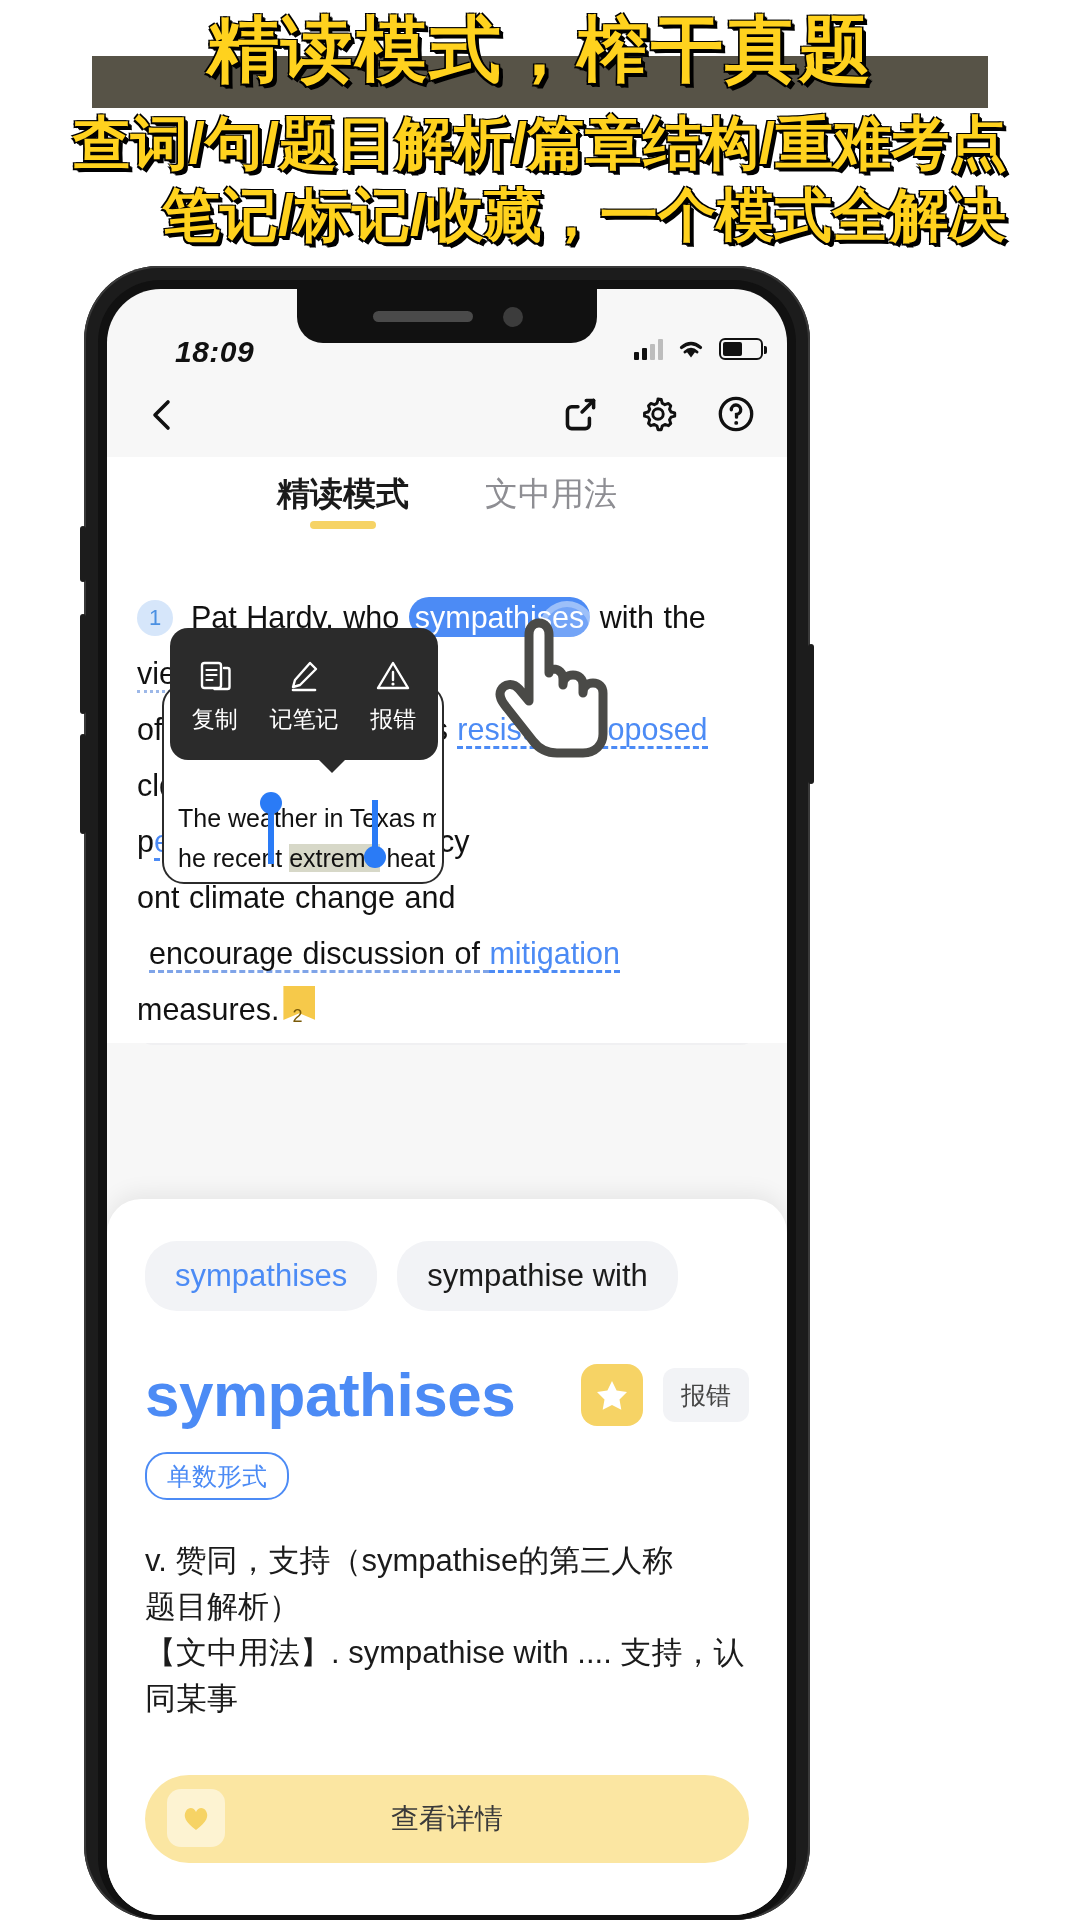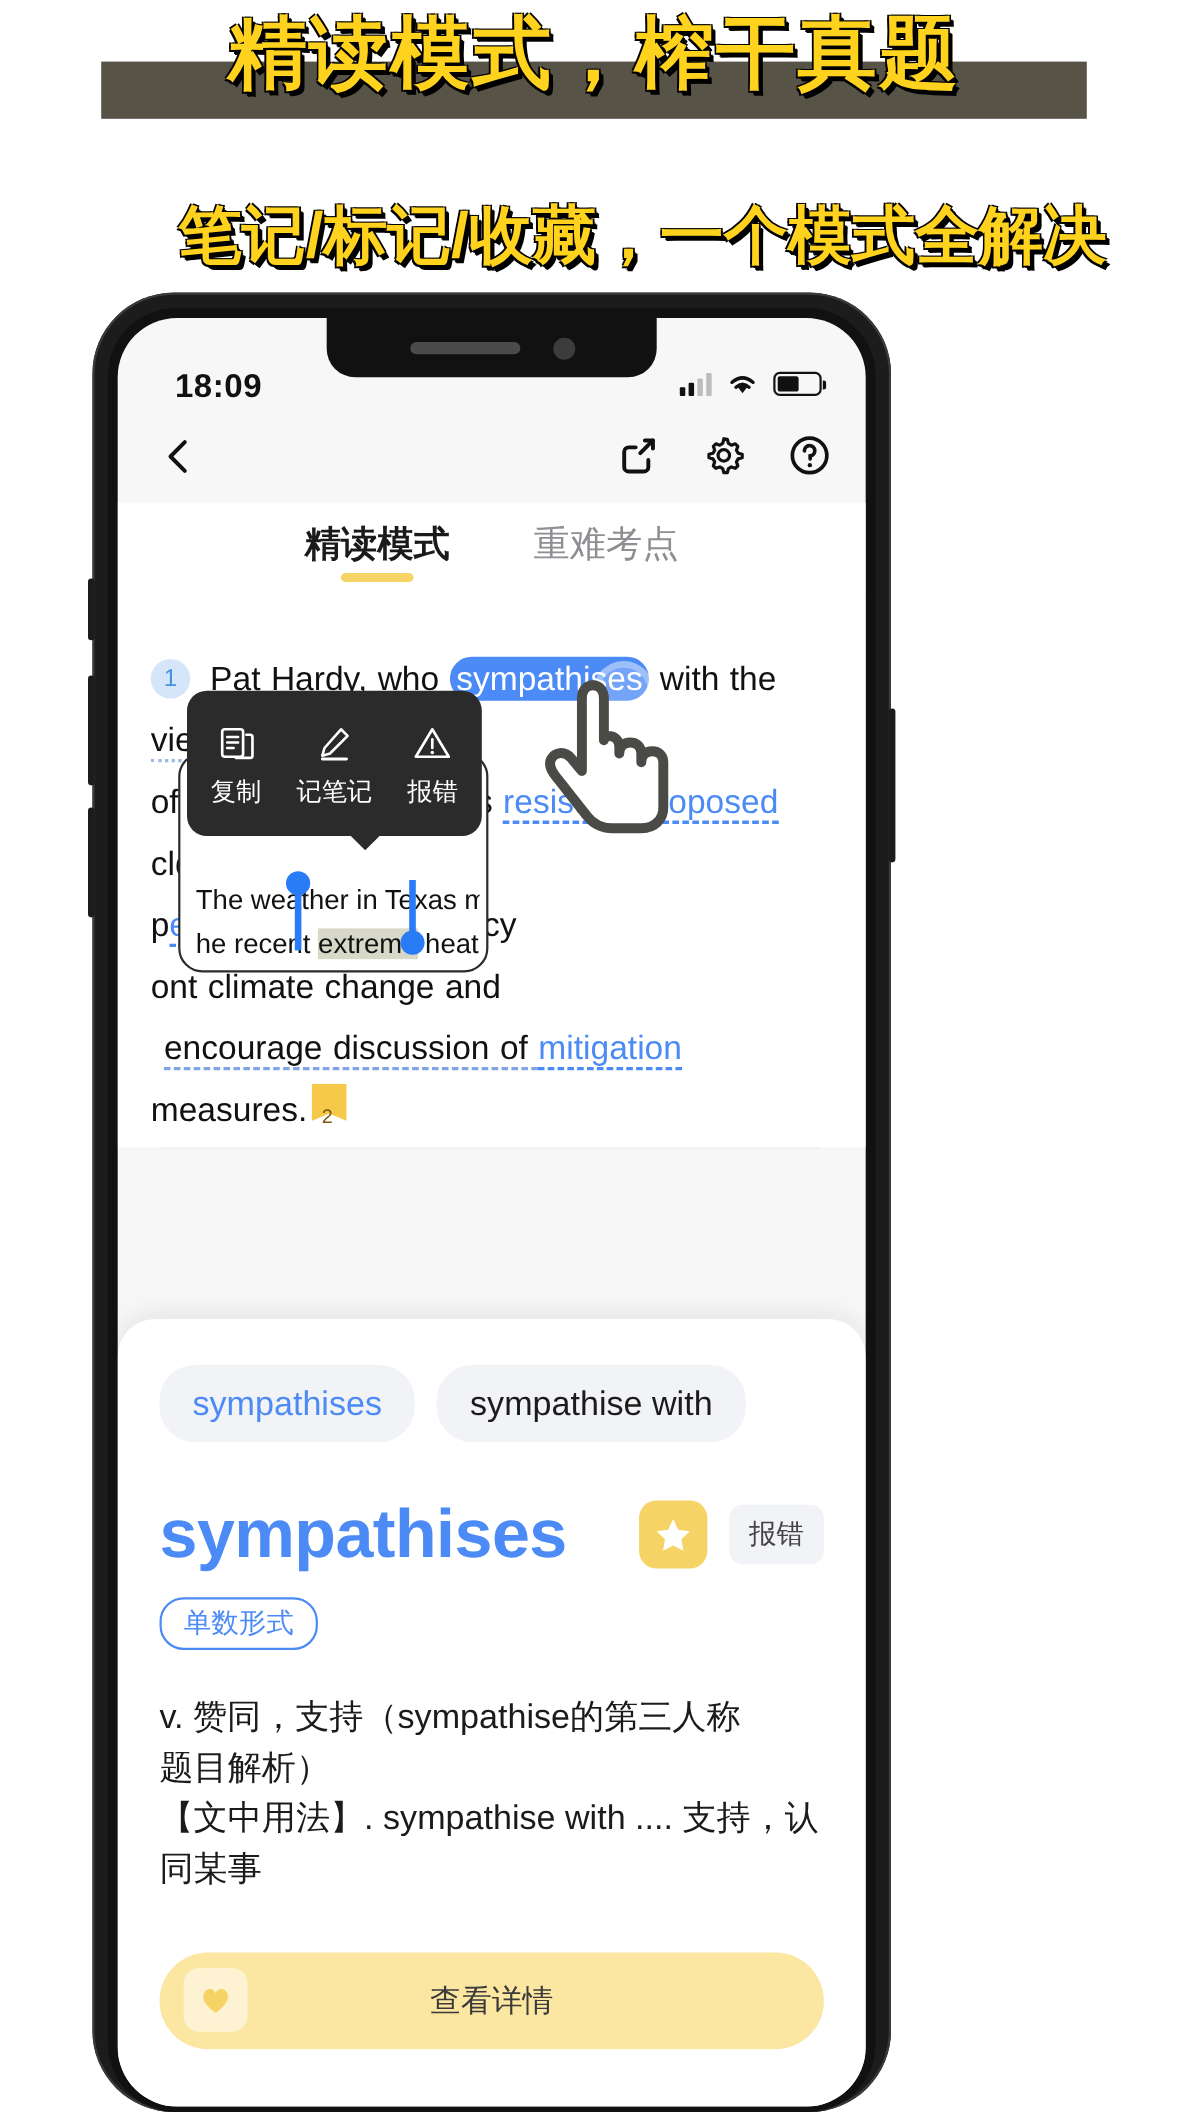--- a/index.html
+++ b/index.html
@@ -83,23 +83,24 @@
     background: #3c3c3c;
   }
   .side-btn { position: absolute; background: #1c1c1c; border-radius: 3px; }
   .btn-left-1 { left: -4px; top: 260px; width: 6px; height: 56px; }
   .btn-left-2 { left: -4px; top: 348px; width: 6px; height: 100px; }
   .btn-left-3 { left: -4px; top: 468px; width: 6px; height: 100px; }
   .btn-right  { right: -4px; top: 378px; width: 6px; height: 140px; }
 
   
   .statusbar {
-    position: absolute; left: 0; top: 0;
+    position: absolute; left: 16px; top: 0;
     width: 680px; height: 86px;
     z-index: 30;
+    font-style: italic;
   }
   .sb-time {
     position: absolute; left: 52px; top: 46px;
     font-size: 30px; font-weight: bold; color: #111;
     letter-spacing: 0.5px;
   }
   .sb-right {
     position: absolute; right: 40px; top: 48px;
     display: flex; align-items: center; gap: 12px;
   }
@@ -348,20 +349,21 @@
     background: #FDF3D2;
     display:flex; align-items:center; justify-content:center;
   }
 </style>
 </head>
 <body>
 
 <div class="promo">
   <div class="promo-band"></div>
   <div class="promo-line promo-l1">精读模式，榨干真题</div>
+  <div class="promo-line promo-l2">查词/句/题目解析/篇章结构/重难考点</div>
   <div class="promo-line promo-l3">笔记/标记/收藏，一个模式全解决</div>
 </div>
 
 <div class="phone">
   <div class="side-btn btn-left-1"></div>
   <div class="side-btn btn-left-2"></div>
   <div class="side-btn btn-left-3"></div>
   <div class="side-btn btn-right"></div>
 
   <div class="phone-inner">
@@ -415,21 +417,21 @@
           </svg>
         </div>
       </div>
 
       <div class="tabs">
         <div class="tab active">
           <div class="tab-label">精读模式</div>
           <div class="tab-underline"></div>
         </div>
         <div class="tab">
-          <div class="tab-label">重难考点</div>
+          <div class="tab-label">文中用法</div>
         </div>
       </div>
 
       <div class="article">
         <div class="para">
           <span class="para-badge">1</span><span>Pat Hardy, who </span><span class="w-sel">sympathises</span><span> with the </span><span class="w-hl-dot">views</span><br><span>of the </span><span class="w-hl-yellow">energy</span><span> sector, is </span><span class="w-blue">resisting proposed</span><br><span>cl</span><span>dards for pre-teen</span><br><span>p</span><span class="w-blue">emphasise</span><span> the primacy</span><br><span>o</span><span>nt climate change and</span><br><span class="w-dash-under">encourage discussion of </span><span class="w-blue">mitigation</span><span> measures.</span><span class="flag"><span class="fb"></span><span class="fn">2</span></span>
         </div>
       </div>
 
       <div class="trans-strip">

